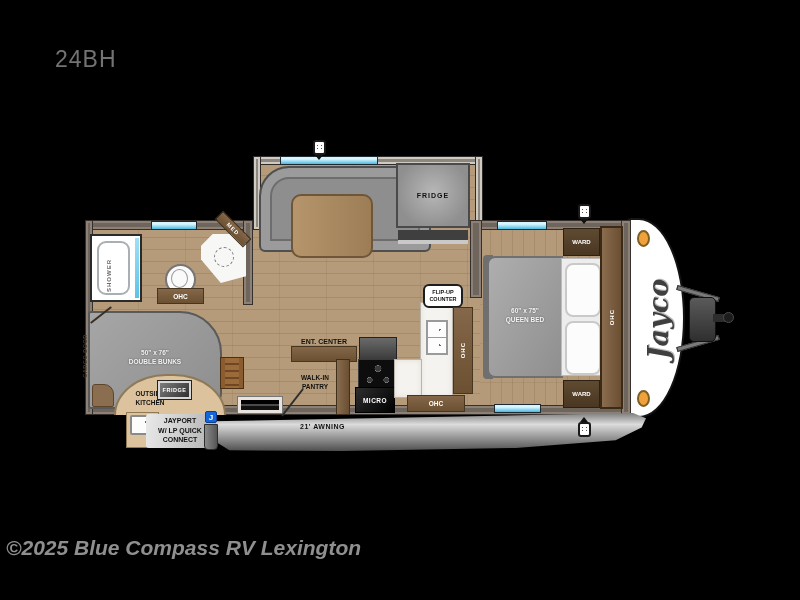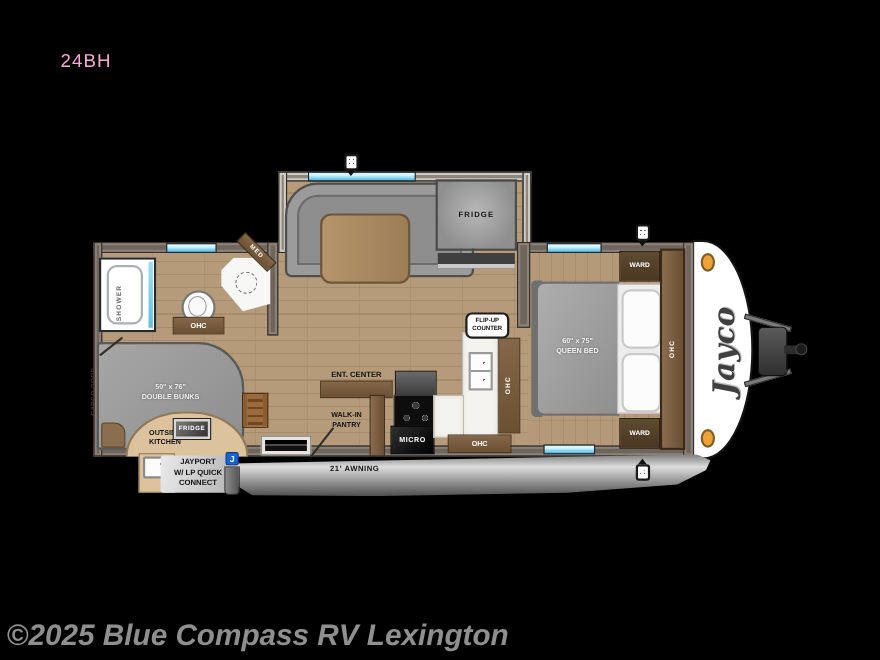--- a/index.html
+++ b/index.html
@@ -29,22 +29,22 @@
            radial-gradient(circle 1px at 70% 62%,#555 55%,transparent 60%);}
   .tail-dn{width:0;height:0;border-left:4px solid transparent;border-right:4px solid transparent;
            border-top:5px solid #111;}
   .tail-up{width:0;height:0;border-left:4px solid transparent;border-right:4px solid transparent;
            border-bottom:5px solid #111;}
   .pillow{background:#fcfcfc;border:2px solid #c9c9c9;border-radius:8px;position:absolute;}
 </style>
 </head>
 <body>
 
-<div class="abs" style="left:55px;top:46px;font-size:17px;color:#f9a8d4;letter-spacing:1px;">24BH</div>
-<div class="abs" style="left:6px;top:562px;font-size:27px;font-weight:bold;font-style:italic;color:#8f8f8f;">©2025 Blue Compass RV Lexington</div>
+<div class="abs" style="left:55px;top:46px;font-size:23px;color:#737373;letter-spacing:1px;">24BH</div>
+<div class="abs" style="left:6px;top:536px;font-size:21px;font-weight:bold;font-style:italic;color:#8f8f8f;">©2025 Blue Compass RV Lexington</div>
 
 <div class="abs" style="left:625px;top:218px;width:60px;height:200px;background:#fff;border:2px solid #141414;border-radius:6px 46px 46px 6px / 6px 100px 100px 6px;"></div>
 <div class="abs" style="left:676px;top:291px;width:44px;height:5px;background:#7a7a7a;border:1px solid #333;transform:rotate(16deg);"></div>
 <div class="abs" style="left:676px;top:341px;width:44px;height:5px;background:#7a7a7a;border:1px solid #333;transform:rotate(-16deg);"></div>
 <div class="abs" style="left:689px;top:297px;width:27px;height:45px;background:linear-gradient(#5a5a5a,#2f2f2f);border:1px solid #111;border-radius:5px;"></div>
 <div class="abs" style="left:713px;top:314px;width:14px;height:8px;background:#2c2c2c;"></div>
 <div class="abs" style="left:723px;top:312px;width:11px;height:11px;background:#1c1c1c;border:1px solid #4a4a4a;border-radius:50%;"></div>
 <div class="abs" style="left:637px;top:230px;width:13px;height:17px;background:#f0a23a;border:2px solid #7d5e23;border-radius:50%;"></div>
 <div class="abs" style="left:637px;top:390px;width:13px;height:17px;background:#f0a23a;border:2px solid #7d5e23;border-radius:50%;"></div>
 <div class="abs" style="left:597px;top:305px;width:120px;height:28px;transform:rotate(-90deg);text-align:center;font-family:'DejaVu Serif',serif;font-style:italic;font-weight:bold;font-size:27px;color:#3f3f3f;text-shadow:1px 1px 0 #bbb;">Jayco</div>

